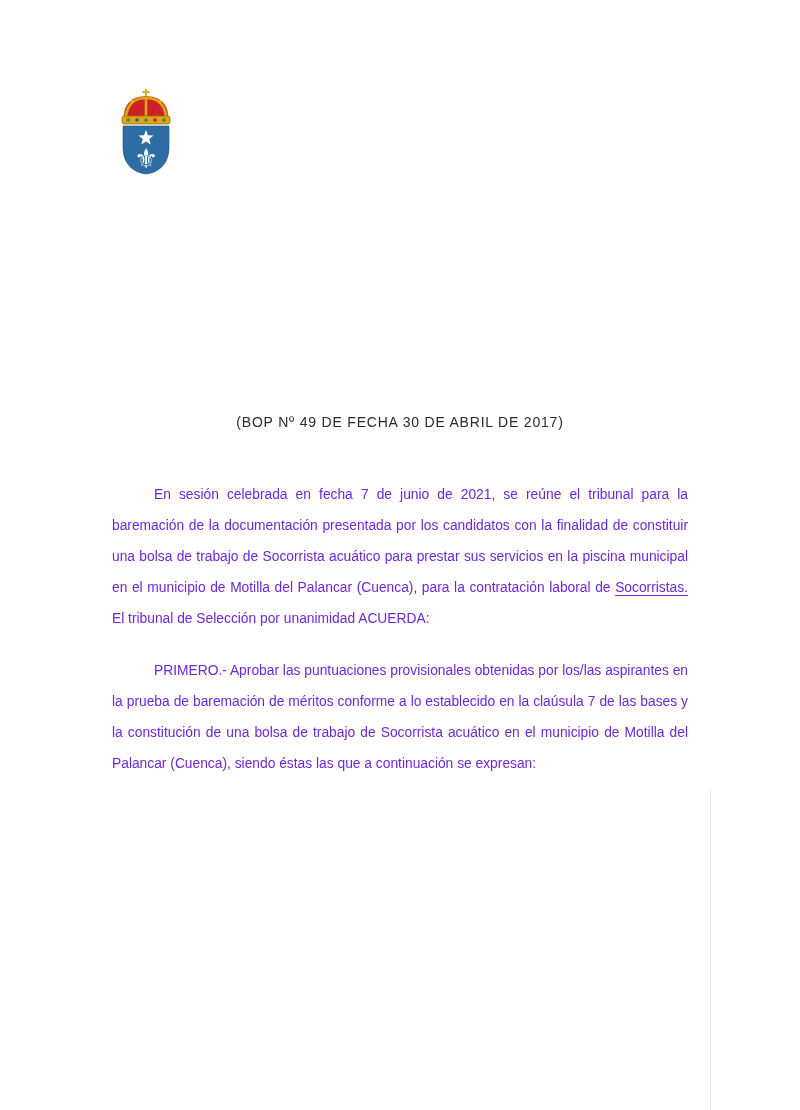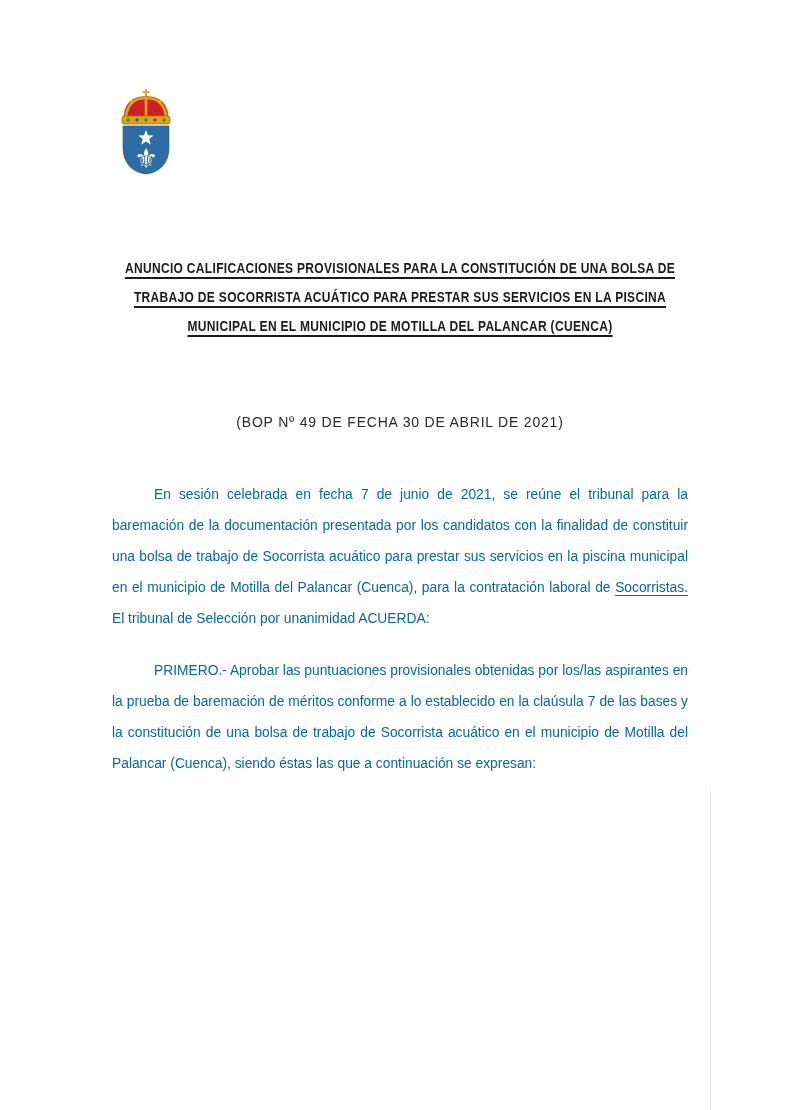--- a/index.html
+++ b/index.html
@@ -57,21 +57,21 @@
   }
   .para {
     position: absolute;
     left: 112px;
     width: 576px;
     margin: 0;
     font-size: 13.8px;
     line-height: 31px;
     text-align: justify;
     text-indent: 42px;
-    color: #0369a1;
+    color: #6d28d9;
   }
   .para-first { top: 479px; }
   .para-second { top: 655px; }
   .underlined-word { text-decoration: underline; text-underline-offset: 3px; }
   .scan-line {
     position: absolute;
     left: 710px;
     top: 788px;
     width: 1px;
     height: 322px;
@@ -98,27 +98,22 @@
       <circle cx="39" cy="32" r="1.7" fill="#cc2127"></circle>
       <circle cx="48" cy="32" r="1.7" fill="#2f8f3a"></circle>
     </g>
     <g>
       <path d="M7,38 H53 V60 C53,76 42,85 30,86 C18,85 7,76 7,60 Z" stroke="#23537e" stroke-width="0.6" fill="#2e6da4"></path>
       <polygon points="30,42 32,47.25 37.61,47.53 33.23,51.05 34.7,56.47 30,53.4 25.3,56.47 26.77,51.05 22.39,47.53 28,47.25" fill="#ffffff"></polygon>
       <text x="30" y="80" text-anchor="middle" class="fleur" fill="#ffffff">⚜</text>
     </g>
   </svg>
 
-  <div class="doc-title">
-    <div class="title-line">ANUNCIO CALIFICACIONES PROVISIONALES PARA LA CONSTITUCIÓN DE UNA BOLSA DE</div>
-    <div class="title-line">TRABAJO DE SOCORRISTA ACUÁTICO PARA PRESTAR SUS SERVICIOS EN LA PISCINA</div>
-    <div class="title-line">MUNICIPAL EN EL MUNICIPIO DE MOTILLA DEL PALANCAR (CUENCA)</div>
-  </div>
 
-  <div class="bop-line">(BOP Nº 49 DE FECHA 30 DE ABRIL DE 2021)</div>
+  <div class="bop-line">(BOP Nº 49 DE FECHA 30 DE ABRIL DE 2017)</div>
 
   <p class="para para-first"><span>En sesión celebrada en fecha 7 de junio de 2021, se reúne el tribunal para la baremación de la documentación presentada por los candidatos con la finalidad de constituir una bolsa de trabajo de Socorrista acuático para prestar sus servicios en la piscina municipal en el municipio de Motilla del Palancar (Cuenca), para la contratación laboral de </span><span class="underlined-word">Socorristas.</span><span> El tribunal de Selección por unanimidad ACUERDA:</span></p>
 
   <p class="para para-second">PRIMERO.- Aprobar las puntuaciones provisionales obtenidas por los/las aspirantes en la prueba de baremación de méritos conforme a lo establecido en  la claúsula 7 de las bases y la constitución de una bolsa de trabajo de Socorrista acuático en el municipio de Motilla del Palancar (Cuenca),  siendo éstas las que a continuación se expresan:</p>
 
   <div class="scan-line"></div>
 
 </div>
 
 </body></html>

